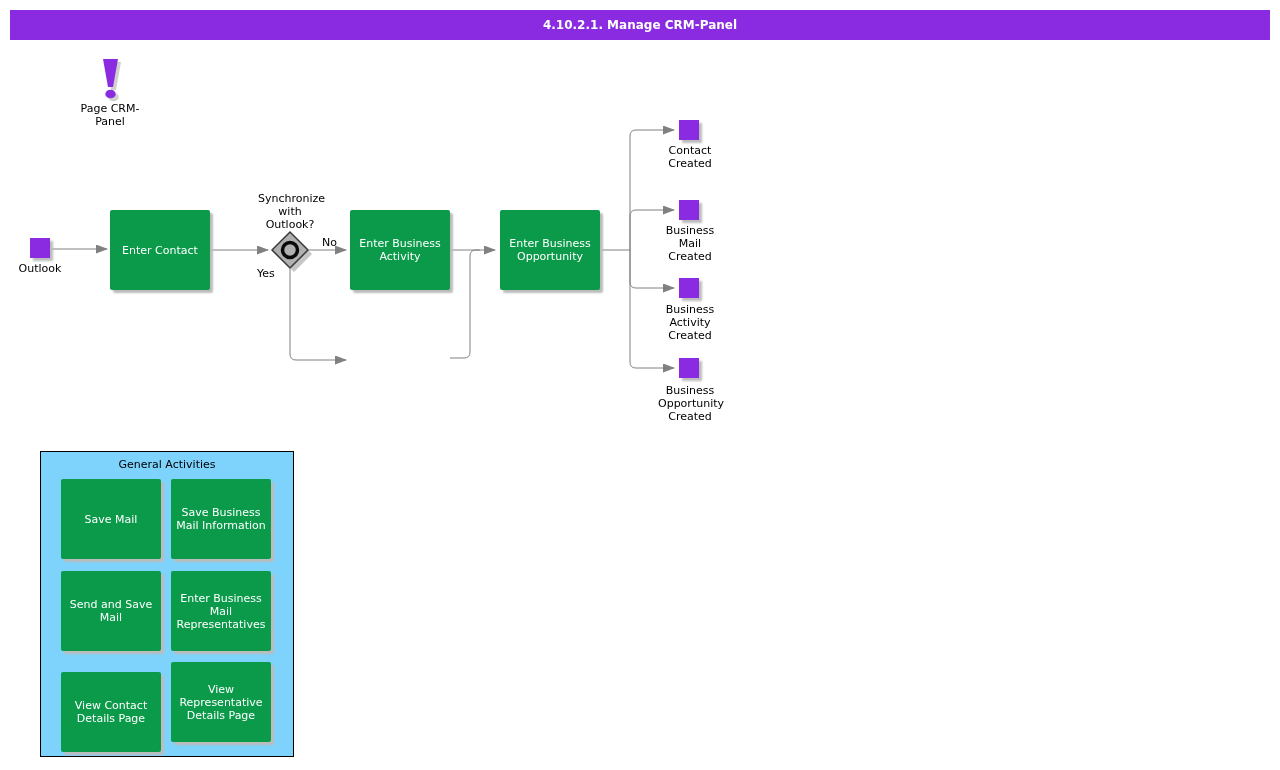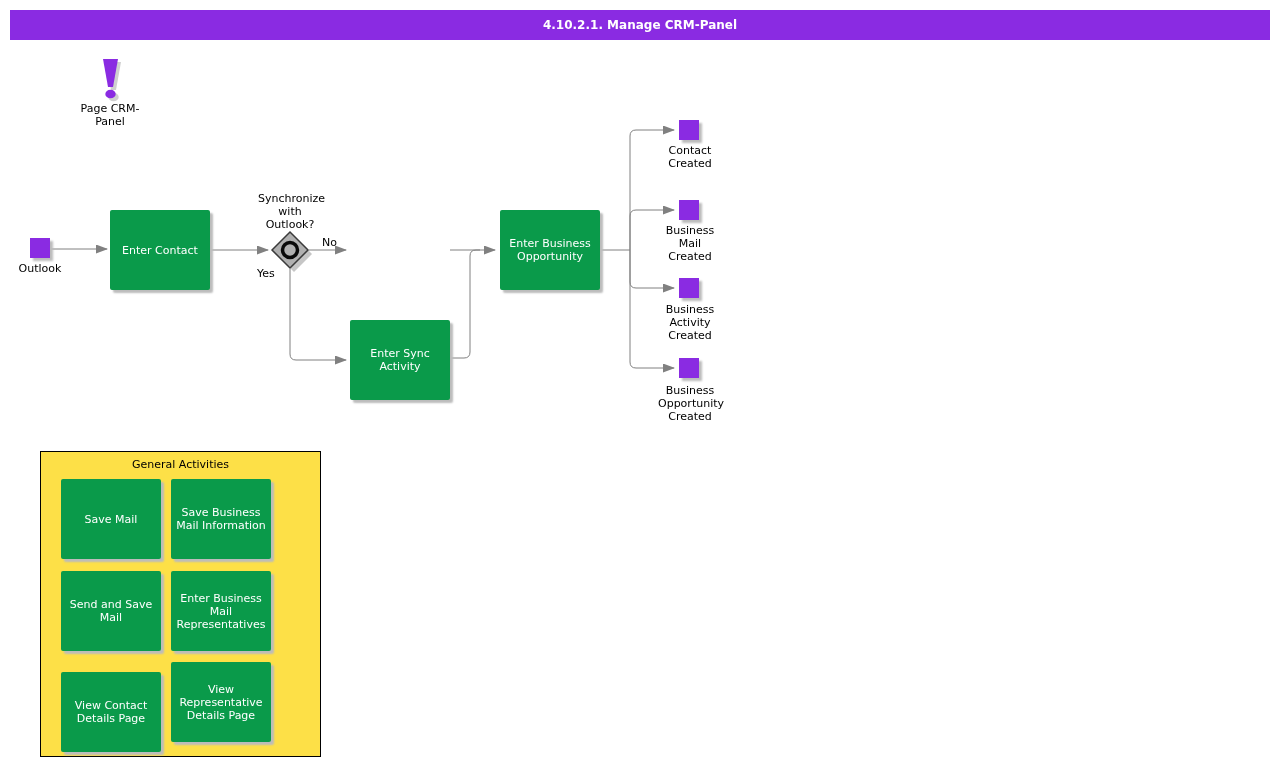--- a/index.html
+++ b/index.html
@@ -30,22 +30,22 @@
     background:#8a2be2; box-shadow:3px 3px 2px #bcbcbc;
     cursor:pointer;
   }
 
   .lbl {
     position:absolute; font-size:11px; line-height:13px;
     color:#000000; text-align:center;
   }
 
   .ga-box {
-    position:absolute; left:40px; top:451px; width:281px; height:306px;
-    border:1px solid #000000; background:#fde047; box-sizing:border-box;
+    position:absolute; left:40px; top:451px; width:254px; height:306px;
+    border:1px solid #000000; background:#7dd3fc; box-sizing:border-box;
   }
   .ga-title {
     position:absolute; left:0; top:6px; width:100%;
     text-align:center; font-size:11px; color:#000000;
   }
   .ga-box .activity { box-shadow:3px 3px 2px #bcbcbc; }
 </style>
 </head>
 <body>
 
@@ -89,22 +89,22 @@
   </svg>
 
   <div class="lbl" style="left:70px; top:102px; width:80px;">Page CRM-Panel</div>
 
   <div class="event-square" style="left:30px; top:238px;"></div>
   <div class="lbl" style="left:8px; top:262px; width:64px;">Outlook</div>
 
   <div class="activity" style="left:110px; top:210px;">
     <span>Enter Contact</span>
   </div>
-  <div class="activity" style="left:350px; top:320px;">
-    <span>Enter Sync Activity</span>
+  <div class="activity" style="left:350px; top:210px;">
+    <span>Enter Business Activity</span>
   </div>
   <div class="activity" style="left:500px; top:210px;">
     <span>Enter Business Opportunity</span>
   </div>
 
   <div class="lbl" style="left:258px; top:192px; width:64px;">Synchronize with Outlook?</div>
   <div class="lbl" style="left:317px; top:236px; width:20px; text-align:right;">No</div>
   <div class="lbl" style="left:257px; top:267px; width:26px; text-align:left;">Yes</div>
 
   <div class="event-square" style="left:679px; top:120px;"></div>

